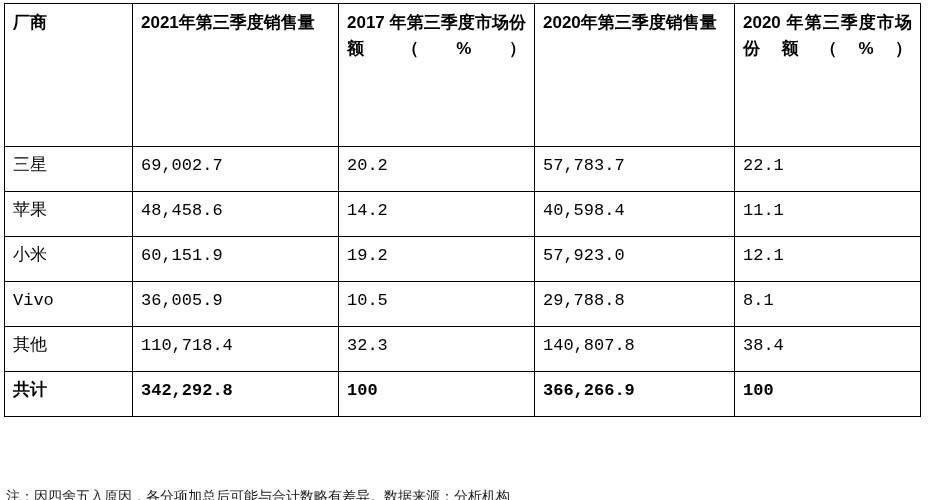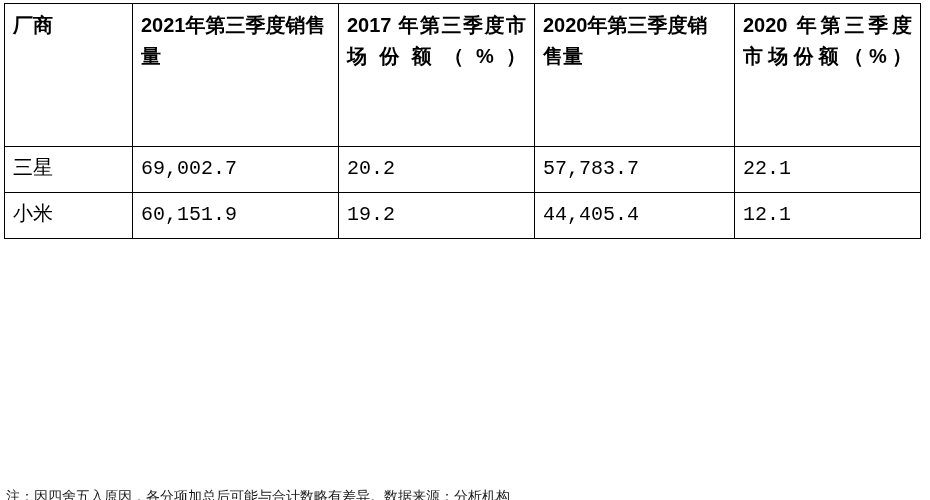--- a/index.html
+++ b/index.html
@@ -23,21 +23,21 @@
   table.data-table {
     border-collapse: collapse;
     table-layout: fixed;
     width: 916px;
     margin: 3px 0 0 4px;
   }
   table.data-table td {
     border: 1px solid #000000;
     vertical-align: top;
     padding: 6px 8px 8px 8px;
-    font-size: 20px;
+    font-size: 17px;
     line-height: 1.55;
   }
   col.c0 { width: 128px; }
   col.c1 { width: 206px; }
   col.c2 { width: 196px; }
   col.c3 { width: 200px; }
   col.c4 { width: 186px; }
 
   thead td {
     font-weight: bold;
@@ -92,24 +92,52 @@
     </thead>
     <tbody>
       <tr>
         <td>三星</td>
         <td>69,002.7</td>
         <td>20.2</td>
         <td>57,783.7</td>
         <td>22.1</td>
       </tr>
       <tr>
+        <td>苹果</td>
+        <td>48,458.6</td>
+        <td>14.2</td>
+        <td>40,598.4</td>
+        <td>11.1</td>
+      </tr>
+      <tr>
         <td>小米</td>
         <td>60,151.9</td>
         <td>19.2</td>
-        <td>44,405.4</td>
+        <td>57,923.0</td>
         <td>12.1</td>
+      </tr>
+      <tr>
+        <td>Vivo</td>
+        <td>36,005.9</td>
+        <td>10.5</td>
+        <td>29,788.8</td>
+        <td>8.1</td>
+      </tr>
+      <tr>
+        <td>其他</td>
+        <td>110,718.4</td>
+        <td>32.3</td>
+        <td>140,807.8</td>
+        <td>38.4</td>
+      </tr>
+      <tr class="total">
+        <td>共计</td>
+        <td>342,292.8</td>
+        <td>100</td>
+        <td>366,266.9</td>
+        <td>100</td>
       </tr>
     </tbody>
   </table>
 
   <div class="footnote">注：因四舍五入原因，各分项加总后可能与合计数略有差异。数据来源：分析机构</div>
 
 </div>
 
 </body></html>

